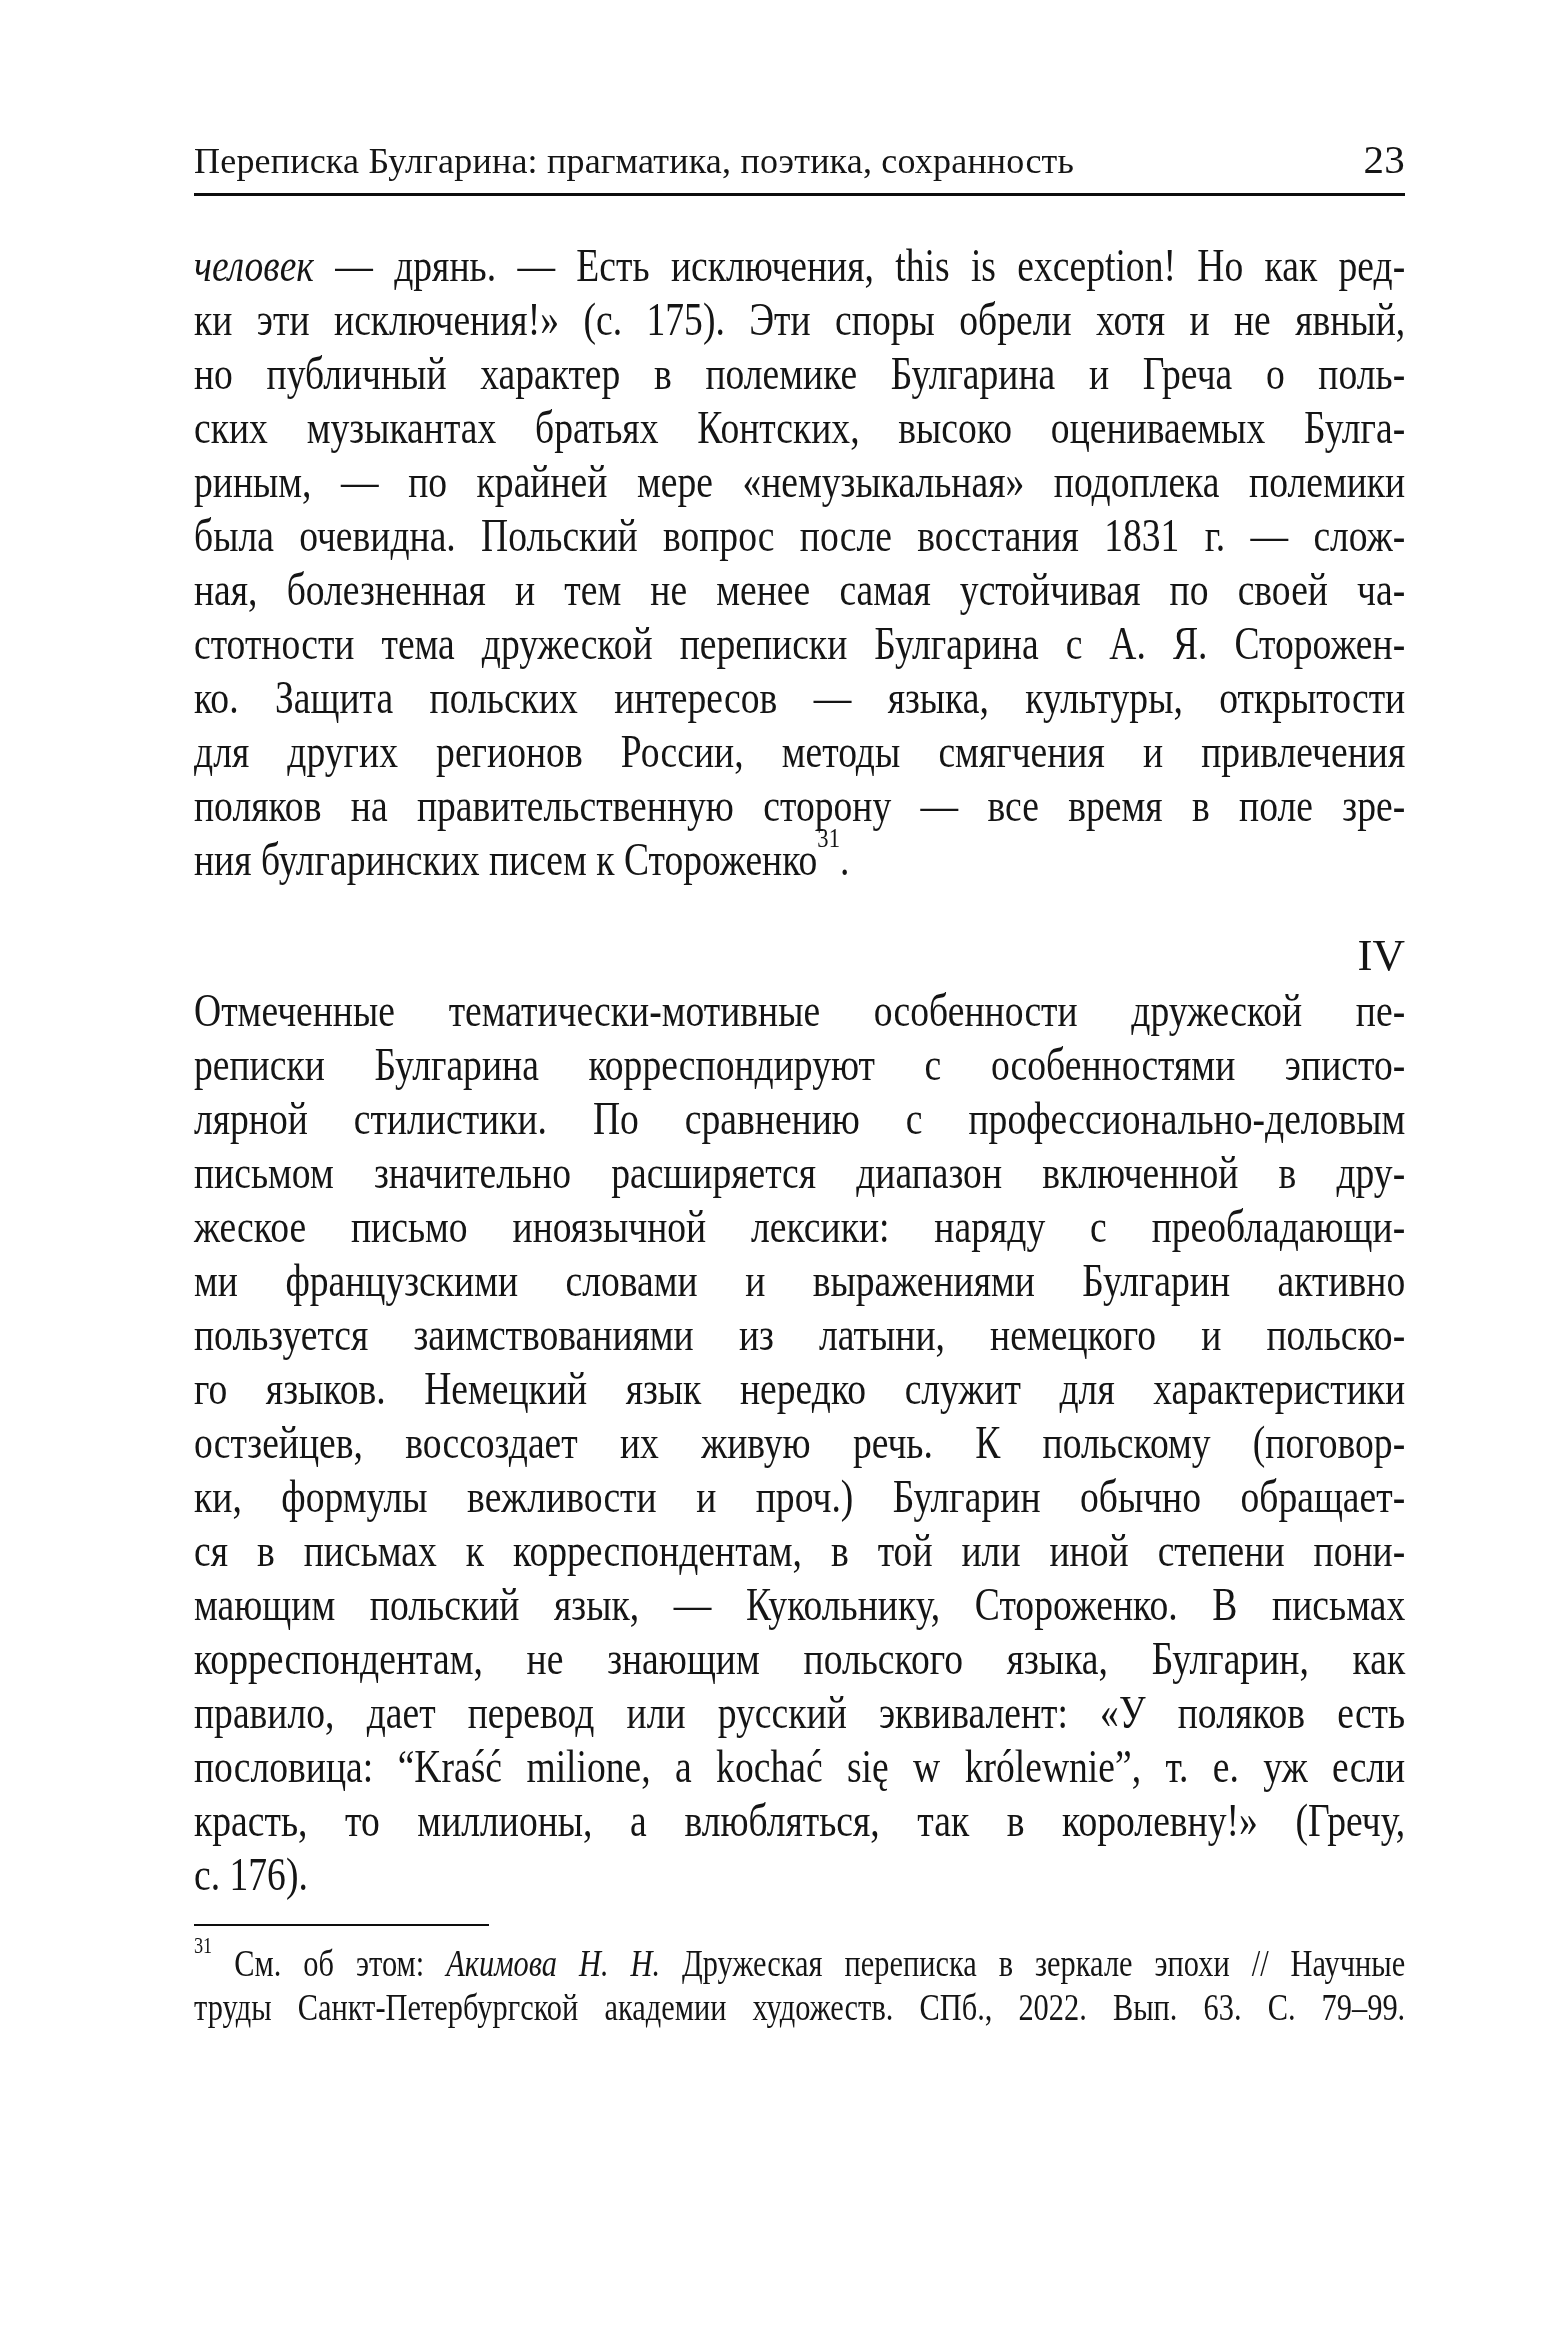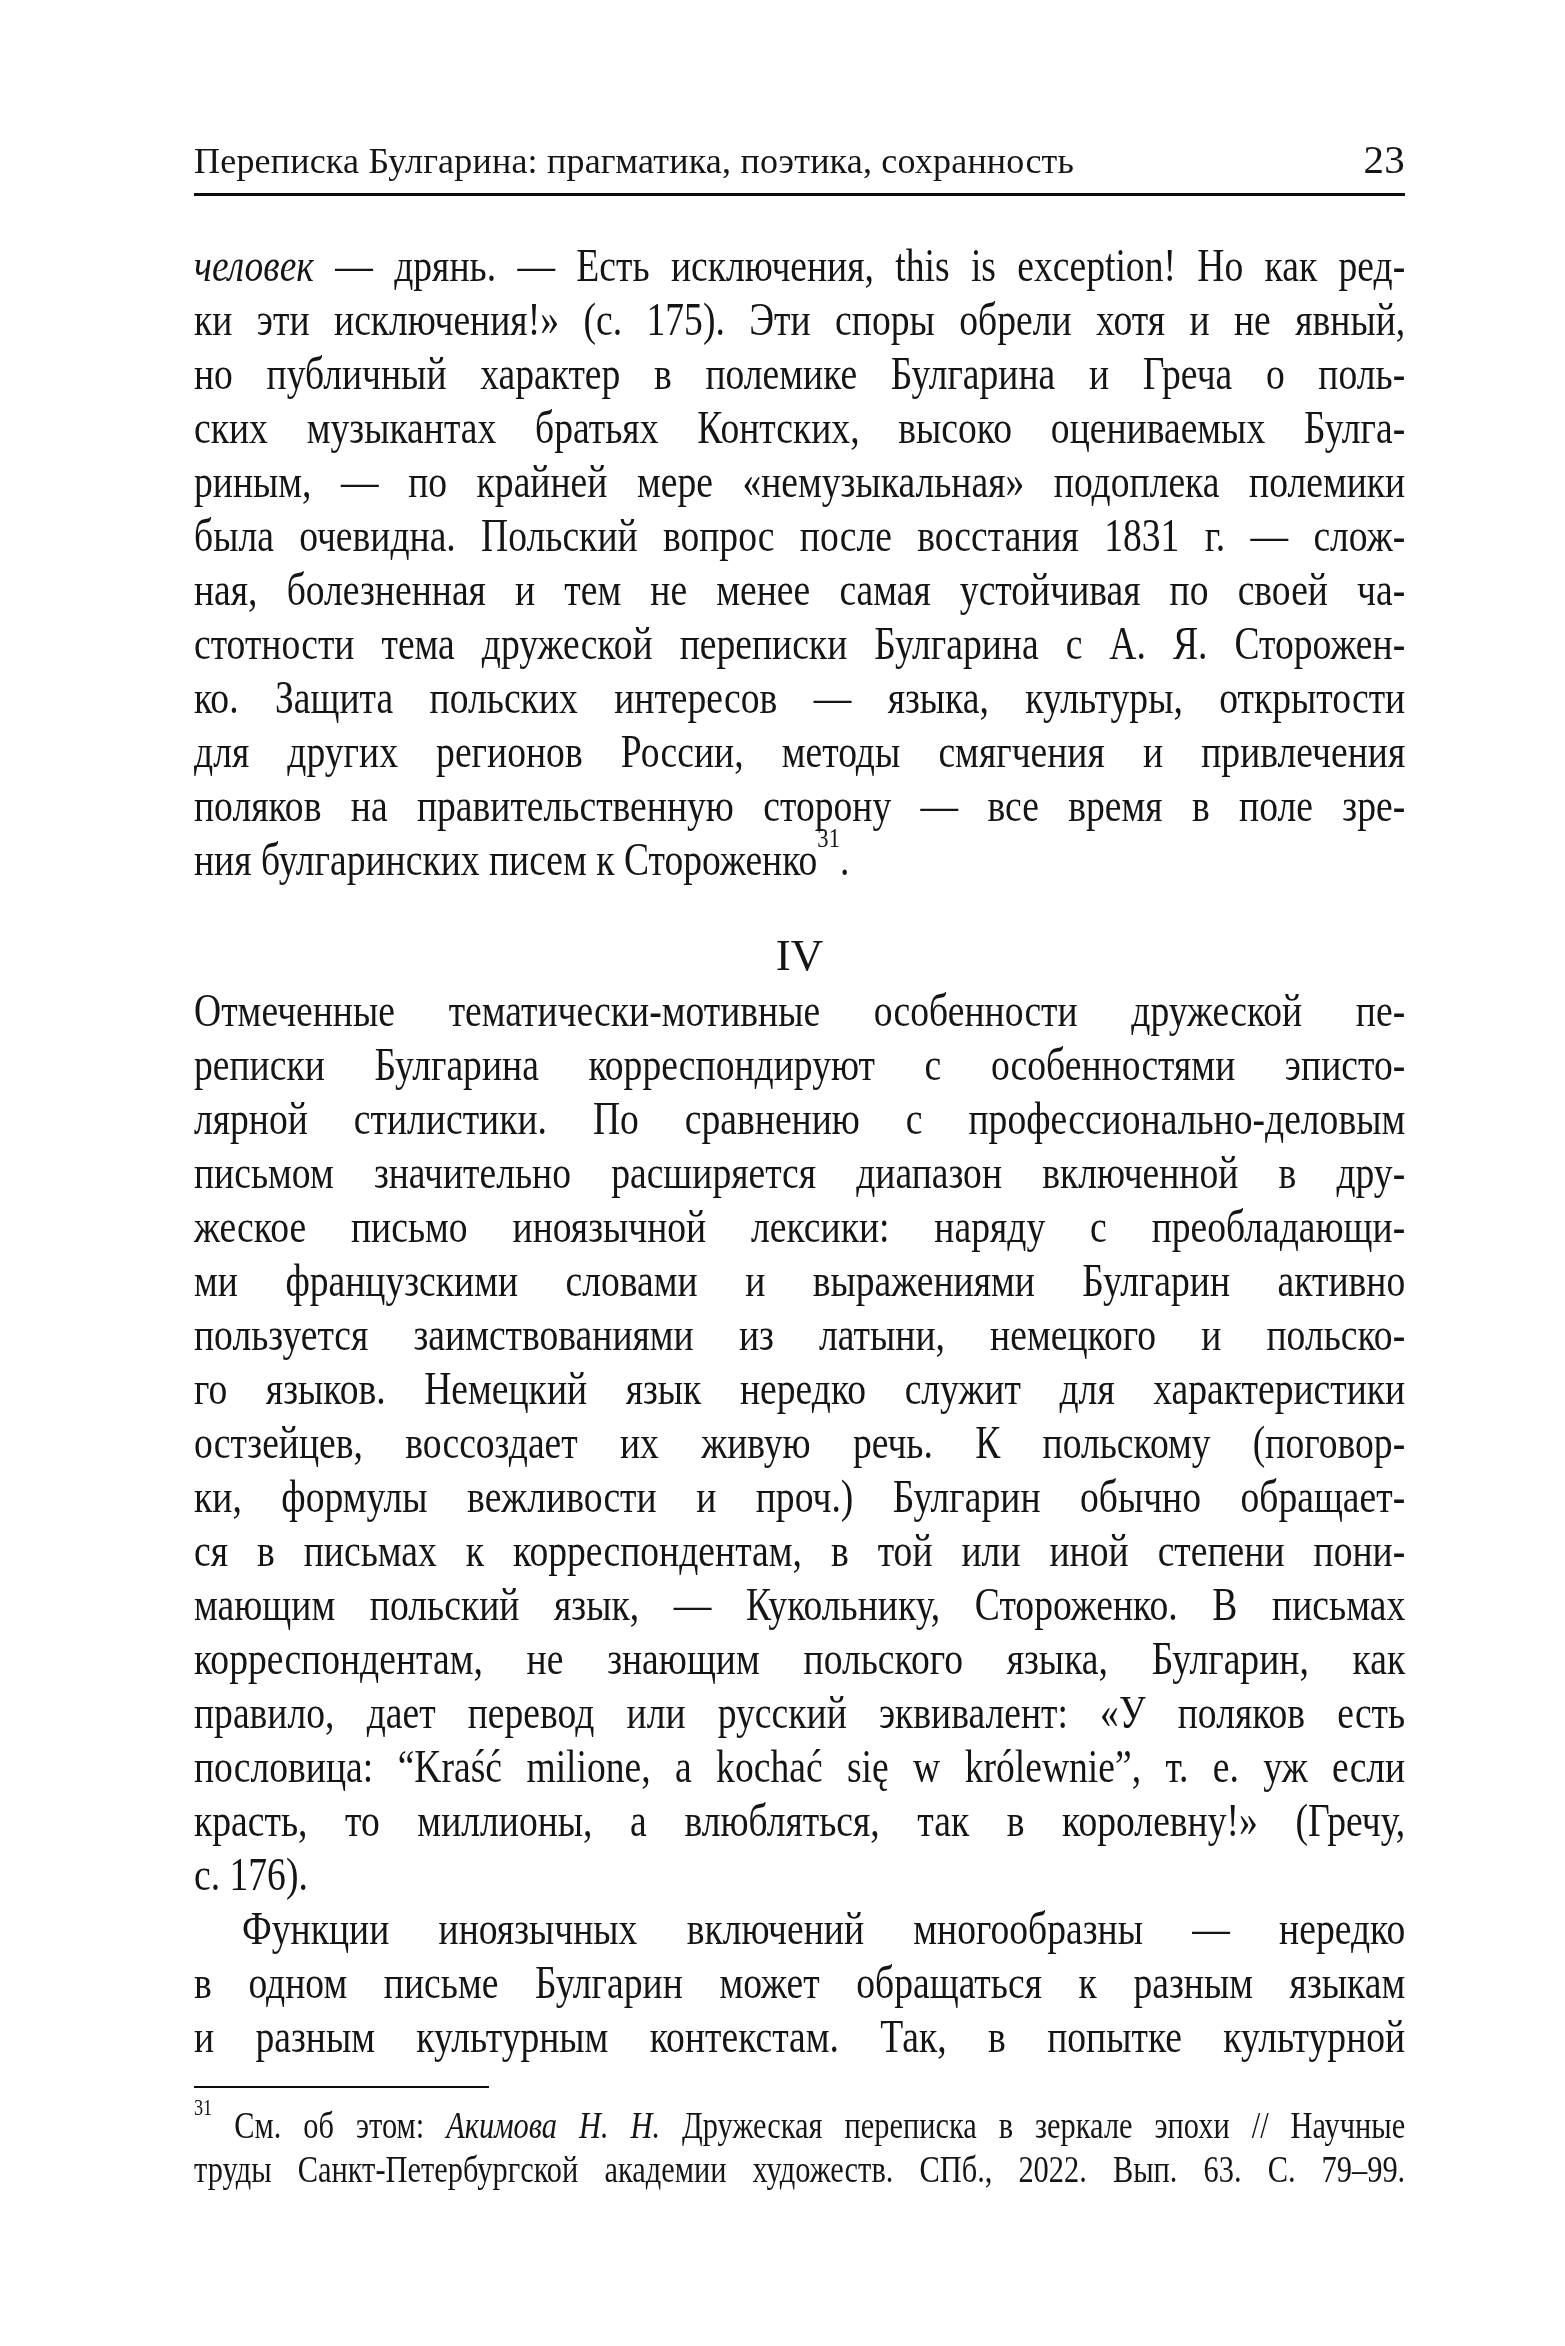--- a/index.html
+++ b/index.html
@@ -29,21 +29,21 @@
     transform:scaleX(0.8);
     transform-origin:0 0;
     text-align:justify;
     text-align-last:justify;
   }
   .para .line { font-size:47px; line-height:54px; }
   .line.no-just { text-align-last:left; }
   .line.indent { text-indent:60px; }
   .section-heading {
     width:1211px;
-    text-align:center;
+    text-align:right;
     font-size:45px; line-height:55px;
     margin-top:42px;
   }
   .footnote-area { margin-top:23px; }
   .footnote-rule { width:295px; height:0; border-top:2.8px solid #0d0d0d; margin-bottom:15px; }
   .footnote .line { font-size:38px; line-height:44px; }
   sup { font-size:60%; line-height:0; position:relative; top:-0.42em; }
   .it { font-style:italic; }
 </style>
 </head>
@@ -83,25 +83,20 @@
         <div class="line"><span>остзейцев, воссоздает их живую речь. К польскому (поговор-</span></div>
         <div class="line"><span>ки, формулы вежливости и проч.) Булгарин обычно обращает-</span></div>
         <div class="line"><span>ся в письмах к корреспондентам, в той или иной степени пони-</span></div>
         <div class="line"><span>мающим польский язык, — Кукольнику, Стороженко. В письмах</span></div>
         <div class="line"><span>корреспондентам, не знающим польского языка, Булгарин, как</span></div>
         <div class="line"><span>правило, дает перевод или русский эквивалент: «У поляков есть</span></div>
         <div class="line"><span>пословица: “Kraść milione, a kochać się w królewnie”, т. е. уж если</span></div>
         <div class="line"><span>красть, то миллионы, а влюбляться, так в королевну!» (Гречу,</span></div>
         <div class="line no-just"><span>с. 176).</span></div>
       </div>
-    <div class="para">
-        <div class="line indent"><span>Функции иноязычных включений многообразны — нередко</span></div>
-        <div class="line"><span>в одном письме Булгарин может обращаться к разным языкам</span></div>
-        <div class="line"><span>и разным культурным контекстам. Так, в попытке культурной</span></div>
-      </div>
   </div>
 
   <div class="footnote-area">
     <div class="footnote-rule"></div>
     <div class="footnote">
         <div class="line"><sup>31</sup><span> См. об этом: </span><span class="it">Акимова Н. Н.</span><span> Дружеская переписка в зеркале эпохи // Научные</span></div>
         <div class="line"><span>труды Санкт-Петербургской академии художеств. СПб., 2022. Вып. 63. С. 79–99.</span></div>
       </div>
   </div>
 </div>

